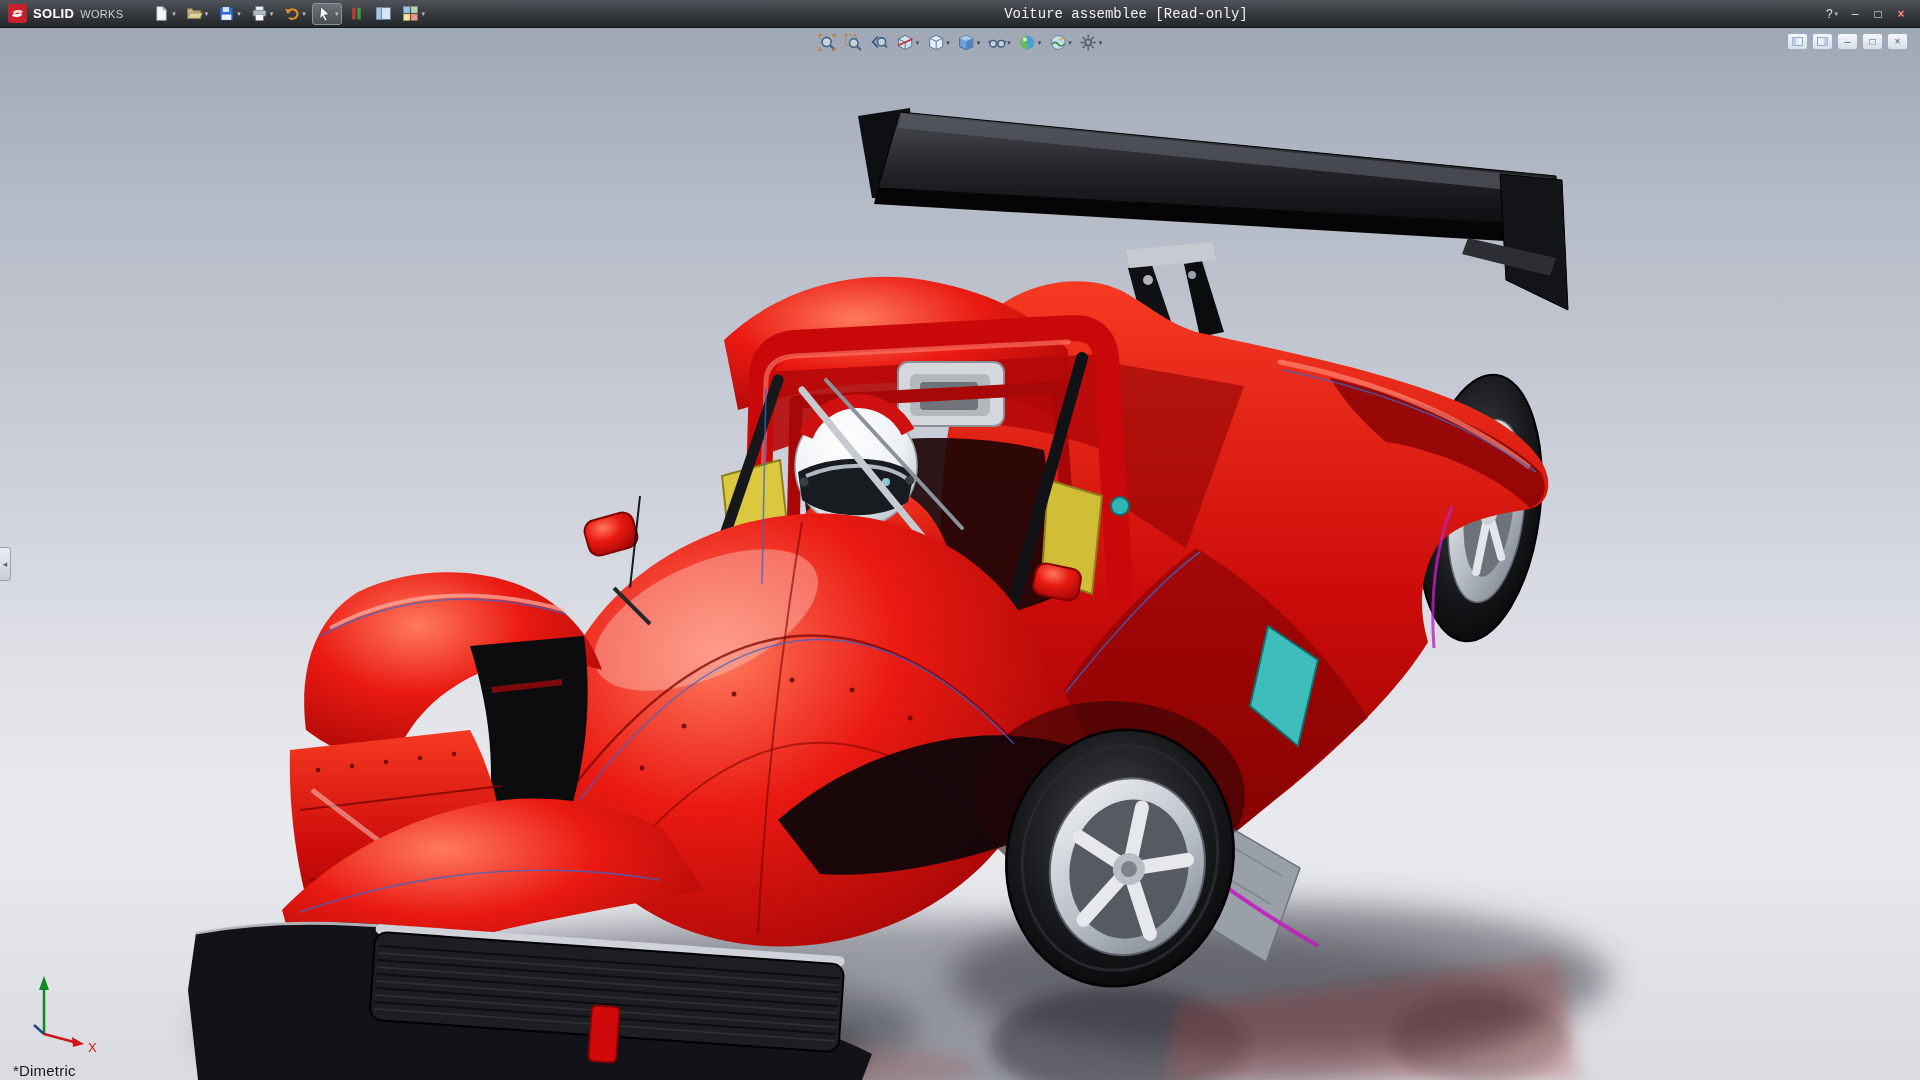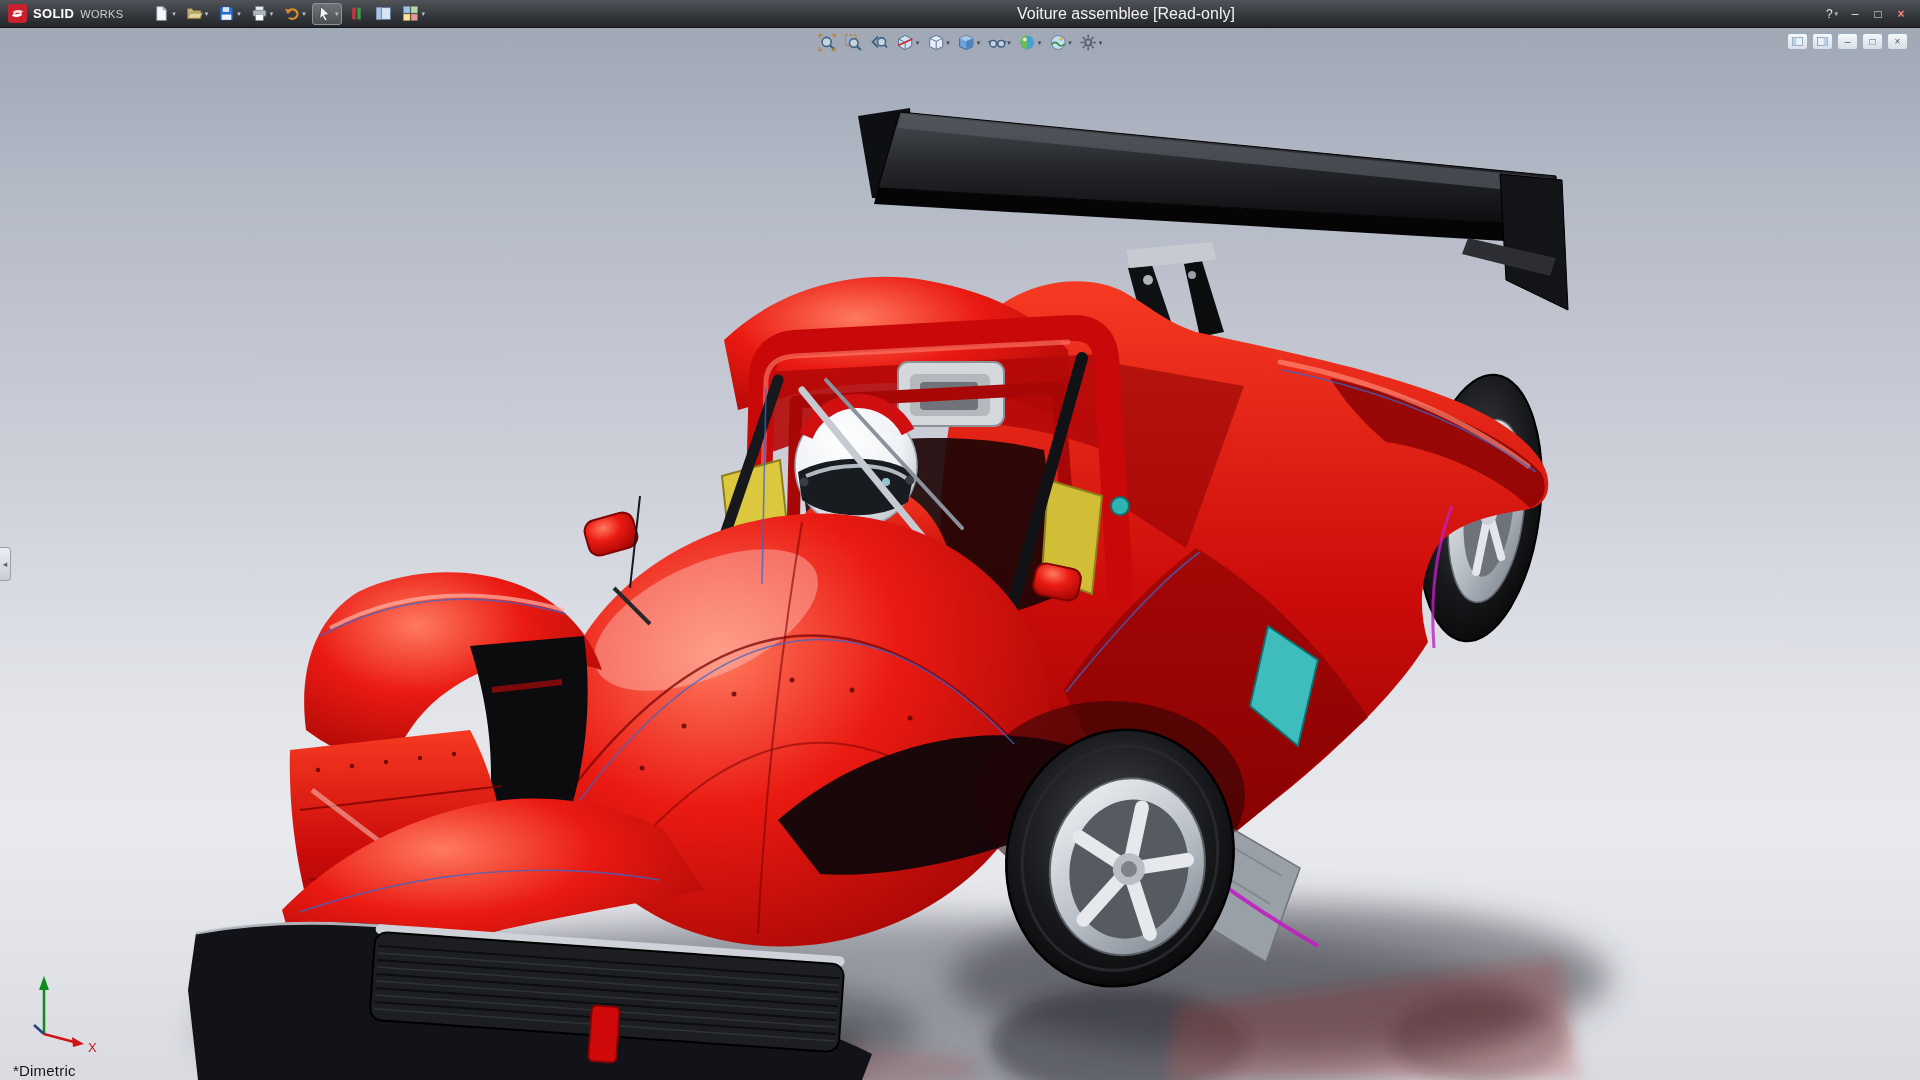--- a/index.html
+++ b/index.html
@@ -19,21 +19,21 @@
   .brand-bold { font-weight: bold; font-size: 13px; letter-spacing: .3px; color: #ffffff; }
   .brand-light { font-size: 11px; letter-spacing: .3px; color: #c9ced3; }
 
   .main-toolbar { display: flex; align-items: center; gap: 2px; margin-left: 16px; }
   .tb-btn { display: flex; align-items: center; height: 22px; padding: 2px 3px; border-radius: 3px; border: 1px solid transparent; cursor: default; }
   .tb-btn .icn { display: block; }
   .tb-btn .icn svg { width: 17px; height: 17px; display: block; }
   .tb-btn.pressed { background: linear-gradient(#6e7378, #4b5055); border-color: #8c9298; }
   .dd { font-size: 7px; color: #b9c0c7; margin-left: 2px; }
 
-  .win-title { flex: 1; text-align: center; font-size: 16px; color: #f0f2f5; white-space: nowrap; }
+  .win-title { flex: 1; text-align: center; font-size: 14px; color: #f0f2f5; white-space: nowrap; font-family: Liberation Mono, monospace; }
 
   .window-controls { display: flex; align-items: center; gap: 5px; margin-right: 10px; }
   .wc-btn { min-width: 18px; height: 18px; display: flex; align-items: center; justify-content: center; font-size: 12px; color: #e3e7ea; border-radius: 2px; }
   .wc-btn[data-name="close"] { color: #ff8577; font-weight: bold; }
   .wc-btn .dd { color: #b9c0c7; }
 
   
   .viewport {
     position: absolute; top: 28px; left: 0; right: 0; bottom: 0;
     background: linear-gradient(180deg, #a0a7b5 0%, #b4bac6 16%, #cdd0d9 42%, #e2e4e9 64%, #e8eaee 76%, #d9dbe1 100%);

